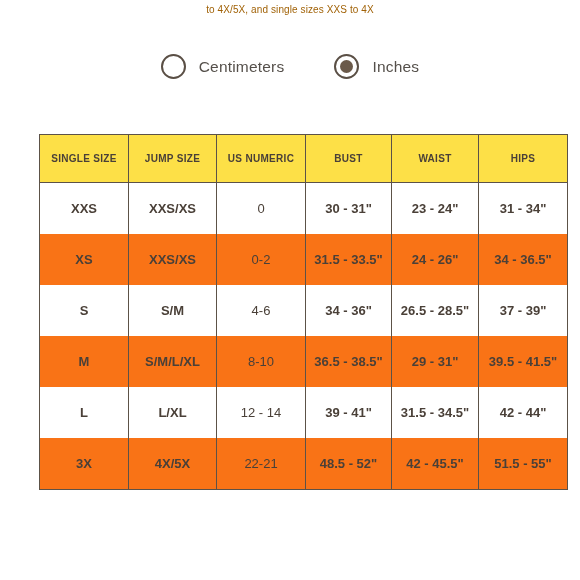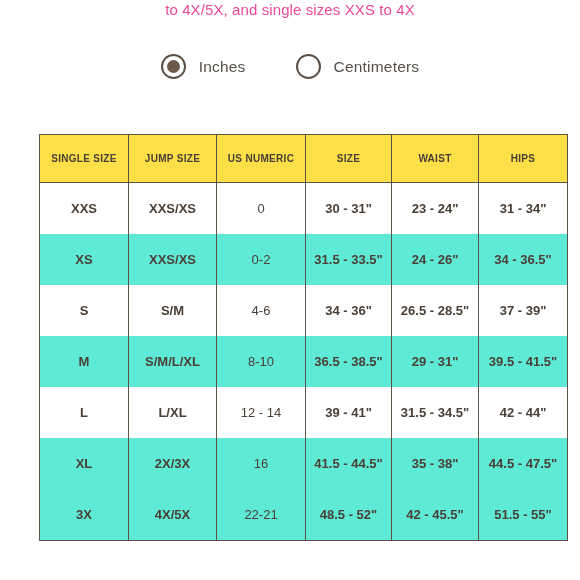--- a/index.html
+++ b/index.html
@@ -21,23 +21,23 @@
     height: 580px;
   }
 
   
   .intro {
     position: absolute;
     top: 0px;
     left: 0;
     width: 580px;
     text-align: center;
-    font-size: 15px;
+    font-size: 10px;
     line-height: 20px;
-    color: #ec4899;
+    color: #a16207;
     letter-spacing: 0.1px;
   }
 
   
   .unit-group {
     position: absolute;
     top: 54px;
     left: 0;
     width: 580px;
     display: flex;
@@ -109,21 +109,21 @@
     color: #4a4038;
     background: #fde047;
     white-space: nowrap;
   }
   table.size-table tbody td {
     height: 51px;
     font-size: 13px;
     color: #4a4038;
   }
   table.size-table tbody tr.alt td {
-    background: #5eead4;
+    background: #f97316;
     margin-left: 36px;
   }
   table.size-table tbody tr td:first-child {
     border-left: none;
   }
   table.size-table tbody tr td:last-child {
     border-right: none;
   }
   table.size-table thead th:first-child {
     border-left: none;
@@ -149,49 +149,49 @@
 </style>
 </head>
 <body>
 
 <div class="page">
 
   <div class="intro">to 4X/5X, and single sizes XXS to 4X</div>
 
   <div class="unit-group">
     <div class="unit-option">
+      <span class="radio">
+        
+      </span>
+      <span class="unit-label">Centimeters</span>
+    </div>
+    <div class="unit-option">
       <span class="radio checked">
         <span class="dot"></span>
       </span>
       <span class="unit-label">Inches</span>
-    </div>
-    <div class="unit-option">
-      <span class="radio">
-        
-      </span>
-      <span class="unit-label">Centimeters</span>
     </div>
   </div>
 
   <div class="table-wrap">
     <table class="size-table">
       <colgroup>
         <col class="w1">
           <col class="w2">
           <col class="w3">
         <col class="w4">
           <col class="w5">
           <col class="w6">
       </colgroup>
       <thead>
         <tr>
           <th>SINGLE SIZE</th>
           <th>JUMP SIZE</th>
           <th>US NUMERIC</th>
-          <th>SIZE</th>
+          <th>BUST</th>
           <th>WAIST</th>
           <th>HIPS</th>
         </tr>
       </thead>
       <tbody>
         <tr>
           <td class="c-single">XXS</td>
           <td class="c-jump">XXS/XS</td>
           <td class="c-num">0</td>
           <td class="c-meas">30 - 31"</td>
@@ -224,28 +224,20 @@
         </tr>
         <tr>
           <td class="c-single">L</td>
           <td class="c-jump">L/XL</td>
           <td class="c-num">12 - 14</td>
           <td class="c-meas">39 - 41"</td>
           <td class="c-meas">31.5 - 34.5"</td>
           <td class="c-meas">42 - 44"</td>
         </tr>
         <tr class="alt">
-          <td class="c-single">XL</td>
-          <td class="c-jump">2X/3X</td>
-          <td class="c-num">16</td>
-          <td class="c-meas">41.5 - 44.5"</td>
-          <td class="c-meas">35 - 38"</td>
-          <td class="c-meas">44.5 - 47.5"</td>
-        </tr>
-        <tr class="alt">
           <td class="c-single">3X</td>
           <td class="c-jump">4X/5X</td>
           <td class="c-num">22-21</td>
           <td class="c-meas">48.5 - 52"</td>
           <td class="c-meas">42 - 45.5"</td>
           <td class="c-meas">51.5 - 55"</td>
         </tr>
       </tbody>
     </table>
   </div>

